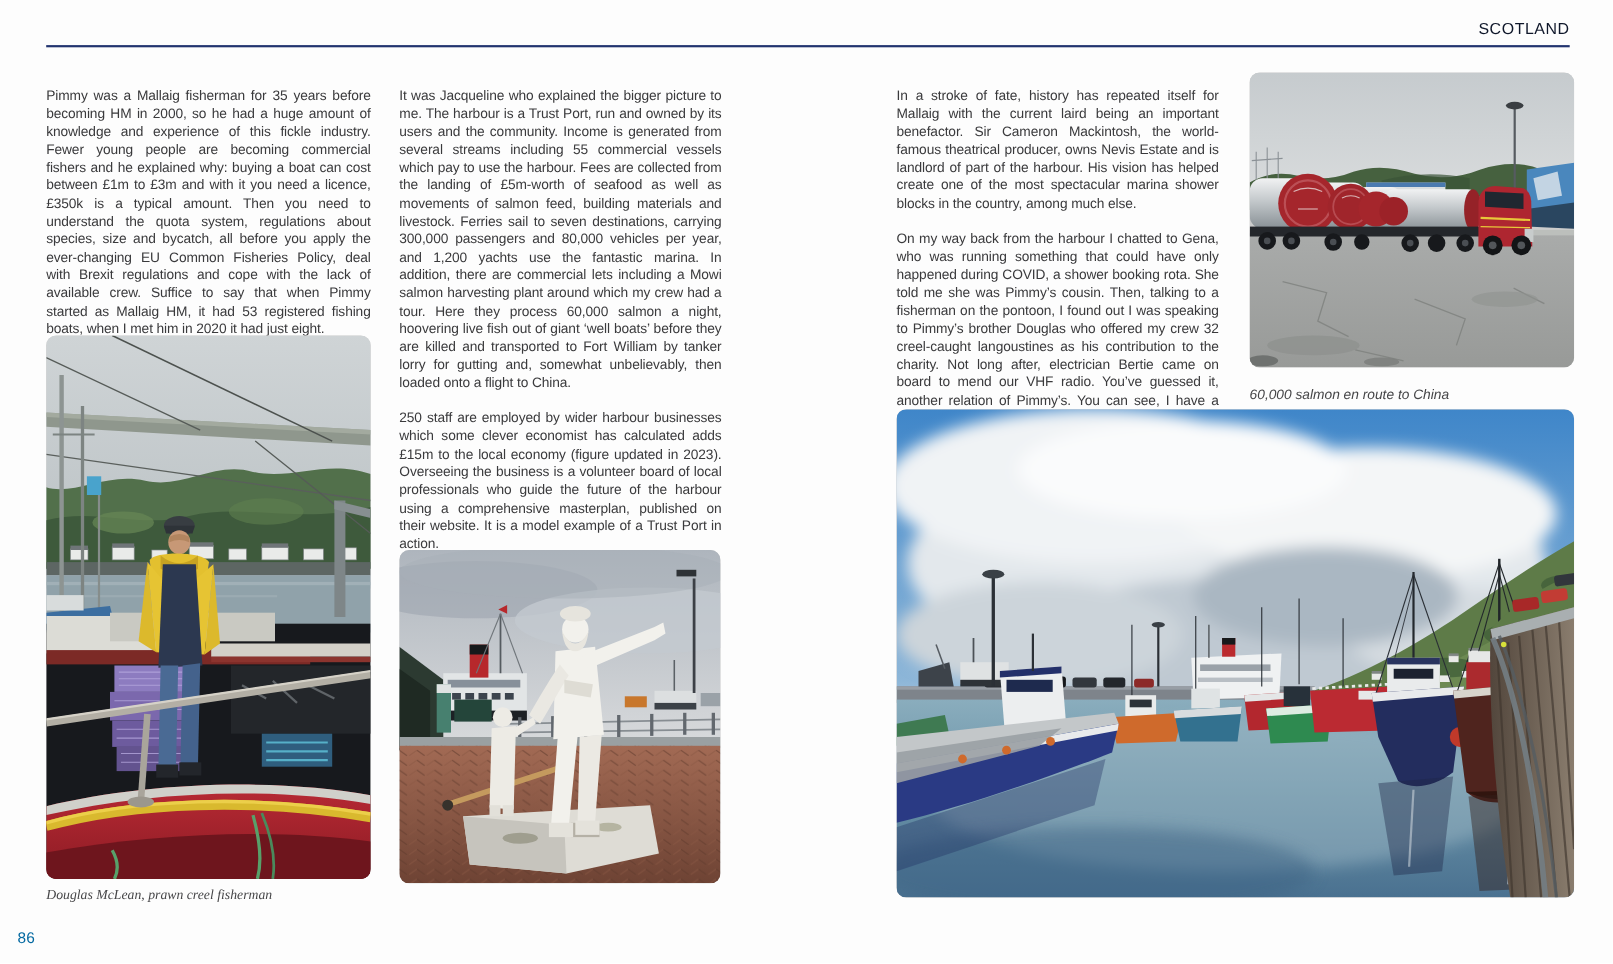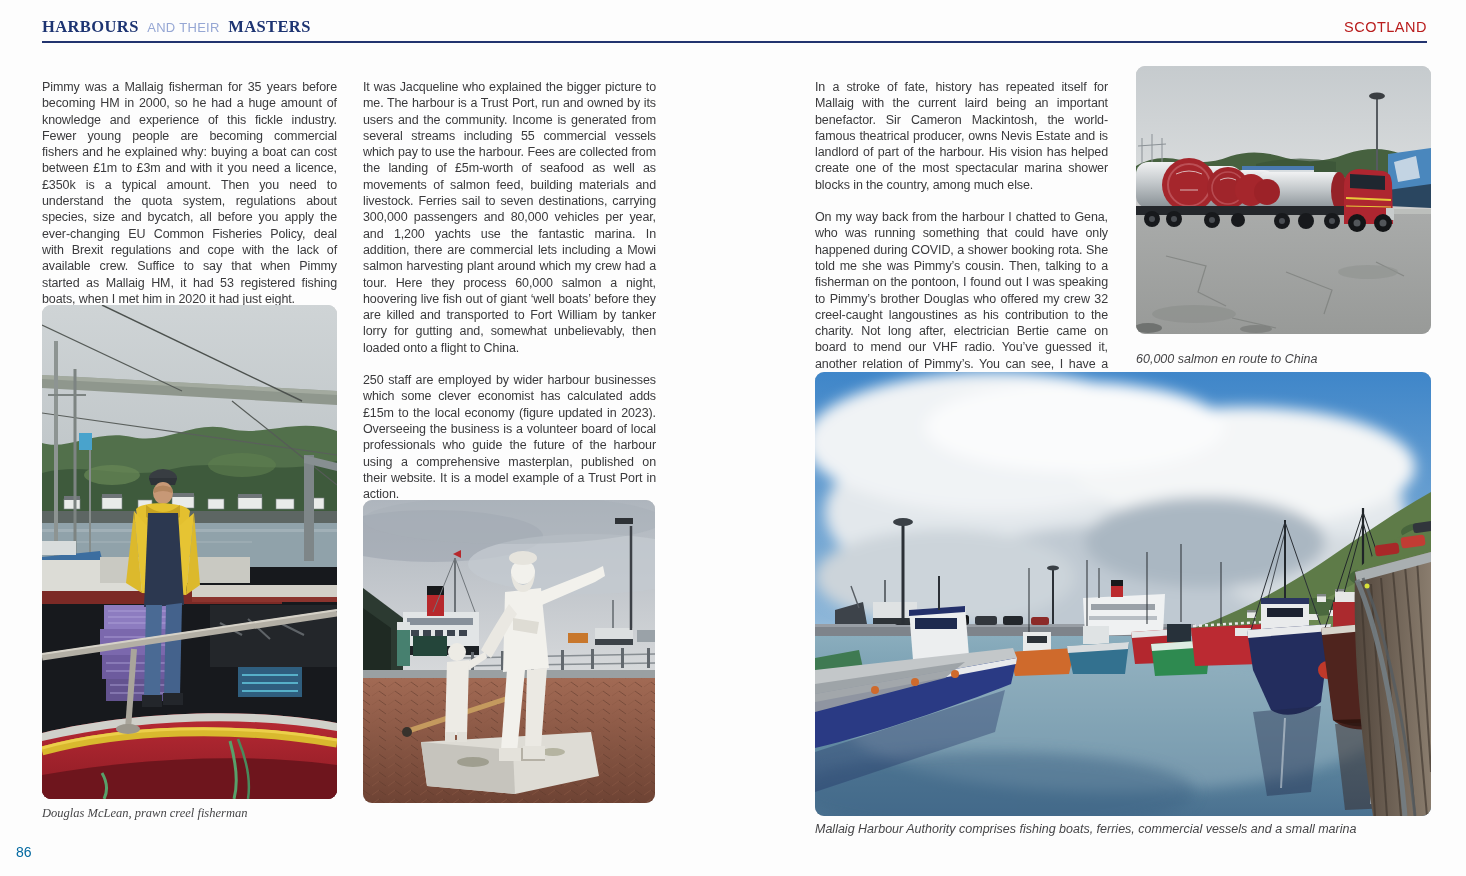--- a/index.html
+++ b/index.html
@@ -3,21 +3,21 @@
 <meta charset="utf-8">
 <style>
   html,body{margin:0;padding:0;background:#ffffff;}
   .page{position:relative;width:1466px;height:876px;background:#fdfdfd;overflow:hidden;
         font-family:"Liberation Sans",sans-serif;color:#3a3a3c;}
   
   .head-left{position:absolute;left:42px;top:17px;white-space:nowrap;}
   .head-word-serif{font-family:"Liberation Serif",serif;font-weight:700;font-size:16.5px;
         color:#1d3472;letter-spacing:.4px;}
   .head-word-light{font-size:13px;color:#96a7d4;letter-spacing:.3px;margin:0 4px;}
-  .head-right{position:absolute;right:39px;top:19px;font-size:14.5px;color:#b91c1c;letter-spacing:.5px;}
+  .head-right{position:absolute;right:39px;top:19px;font-size:14.5px;color:#0f172a;letter-spacing:.5px;}
   .rule{position:absolute;left:42px;right:39px;top:41px;height:2px;background:#22346f;}
   
   .col{position:absolute;top:63px;font-size:12.5px;line-height:16.3px;letter-spacing:-0.1px;
        text-align:justify;color:#3a3a3c;}
   .col p{margin:16px 0 16px 0;}
   .col1{left:42px;width:295px;}
   .col2{left:363px;width:293px;}
   .col3{left:815px;width:293px;}
   
   .photo{position:absolute;border-radius:9px;overflow:hidden;background:#ccc;}
@@ -35,25 +35,20 @@
   
   .folio{position:absolute;font-size:14px;color:#0369a1;}
   .folio-left{left:16px;top:844px;}
   .folio-right{right:15px;top:844px;margin-top:46px;}
 </style>
 </head>
 <body>
 
 <div class="page">
 
-  <div class="head-left">
-    <span class="head-word-serif">HARBOURS</span>
-    <span class="head-word-light">AND THEIR</span>
-    <span class="head-word-serif">MASTERS</span>
-  </div>
   <div class="head-right">SCOTLAND</div>
   <div class="rule"></div>
 
   <div class="col col1">
     <p>Pimmy was a Mallaig fisherman for 35 years before becoming HM in 2000, so he had a huge amount of knowledge and experience of this fickle industry. Fewer young people are becoming commercial fishers and he explained why: buying a boat can cost between £1m to £3m and with it you need a licence, £350k is a typical amount. Then you need to understand the quota system, regulations about species, size and bycatch, all before you apply the ever-changing EU Common Fisheries Policy, deal with Brexit regulations and cope with the lack of available crew. Suffice to say that when Pimmy started as Mallaig HM, it had 53 registered fishing boats, when I met him in 2020 it had just eight.</p>
   </div>
   <div class="col col2">
     <p>It was Jacqueline who explained the bigger picture to me. The harbour is a Trust Port, run and owned by its users and the community. Income is generated from several streams including 55 commercial vessels which pay to use the harbour. Fees are collected from the landing of £5m-worth of seafood as well as movements of salmon feed, building materials and livestock. Ferries sail to seven destinations, carrying 300,000 passengers and 80,000 vehicles per year, and 1,200 yachts use the fantastic marina. In addition, there are commercial lets including a Mowi salmon harvesting plant around which my crew had a tour. Here they process 60,000 salmon a night, hoovering live fish out of giant ‘well boats’ before they are killed and transported to Fort William by tanker lorry for gutting and, somewhat unbelievably, then loaded onto a flight to China.</p>
     <p>250 staff are employed by wider harbour businesses which some clever economist has calculated adds £15m to the local economy (figure updated in 2023). Overseeing the business is a volunteer board of local professionals who guide the future of the harbour using a comprehensive masterplan, published on their website. It is a model example of a Trust Port in action.</p>
   </div>
@@ -563,18 +558,17 @@
         <path d="M0,312 L150,290 L130,306 L0,340 Z" fill="#9aa0a4" opacity="0.9"></path>
         <g fill="#cf6a2c">
             <circle cx="60" cy="318" r="4"></circle>
             <circle cx="100" cy="310" r="4"></circle>
             <circle cx="140" cy="302" r="4"></circle>
           </g>
         <path d="M0,380 L190,318 L180,360 L0,420 Z" fill="#1e2a5e" opacity="0.35"></path>
       </g>
     </svg>
   </div>
-  <div class="caption caption-harbour">Mallaig Harbour Authority comprises fishing boats, ferries, commercial vessels and a small marina</div>
 
   <div class="folio folio-left">86</div>
   <div class="folio folio-right">87</div>
 
 </div>
 
 </body></html>

